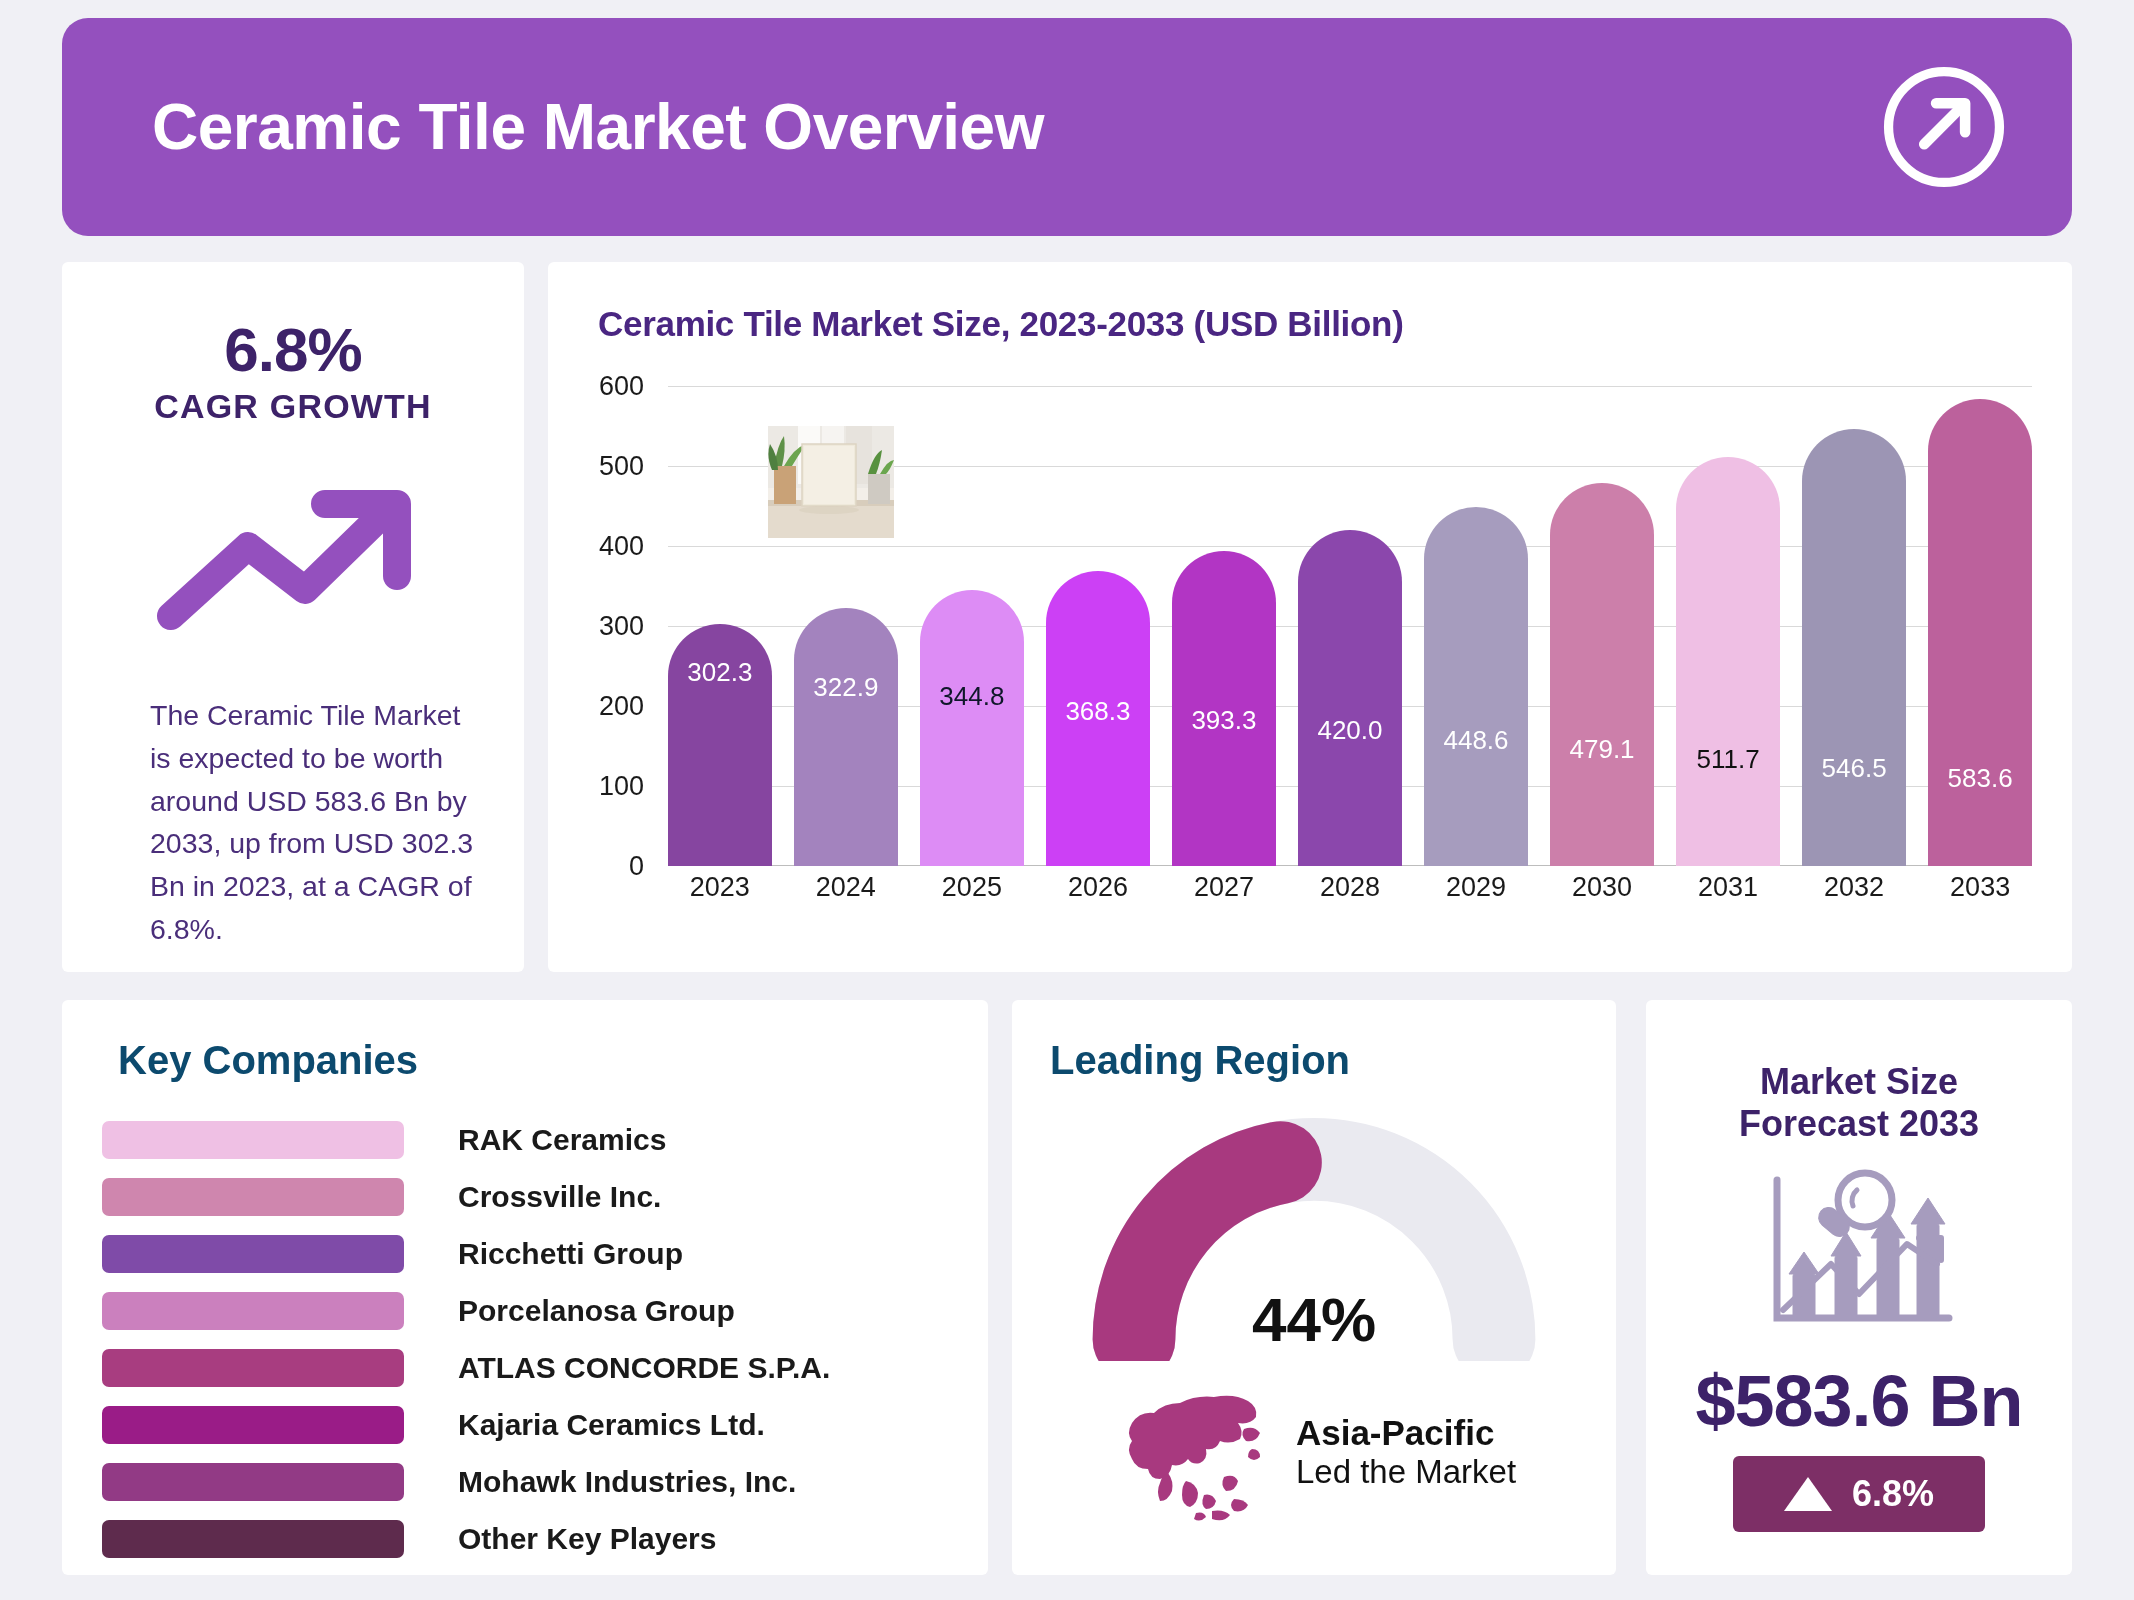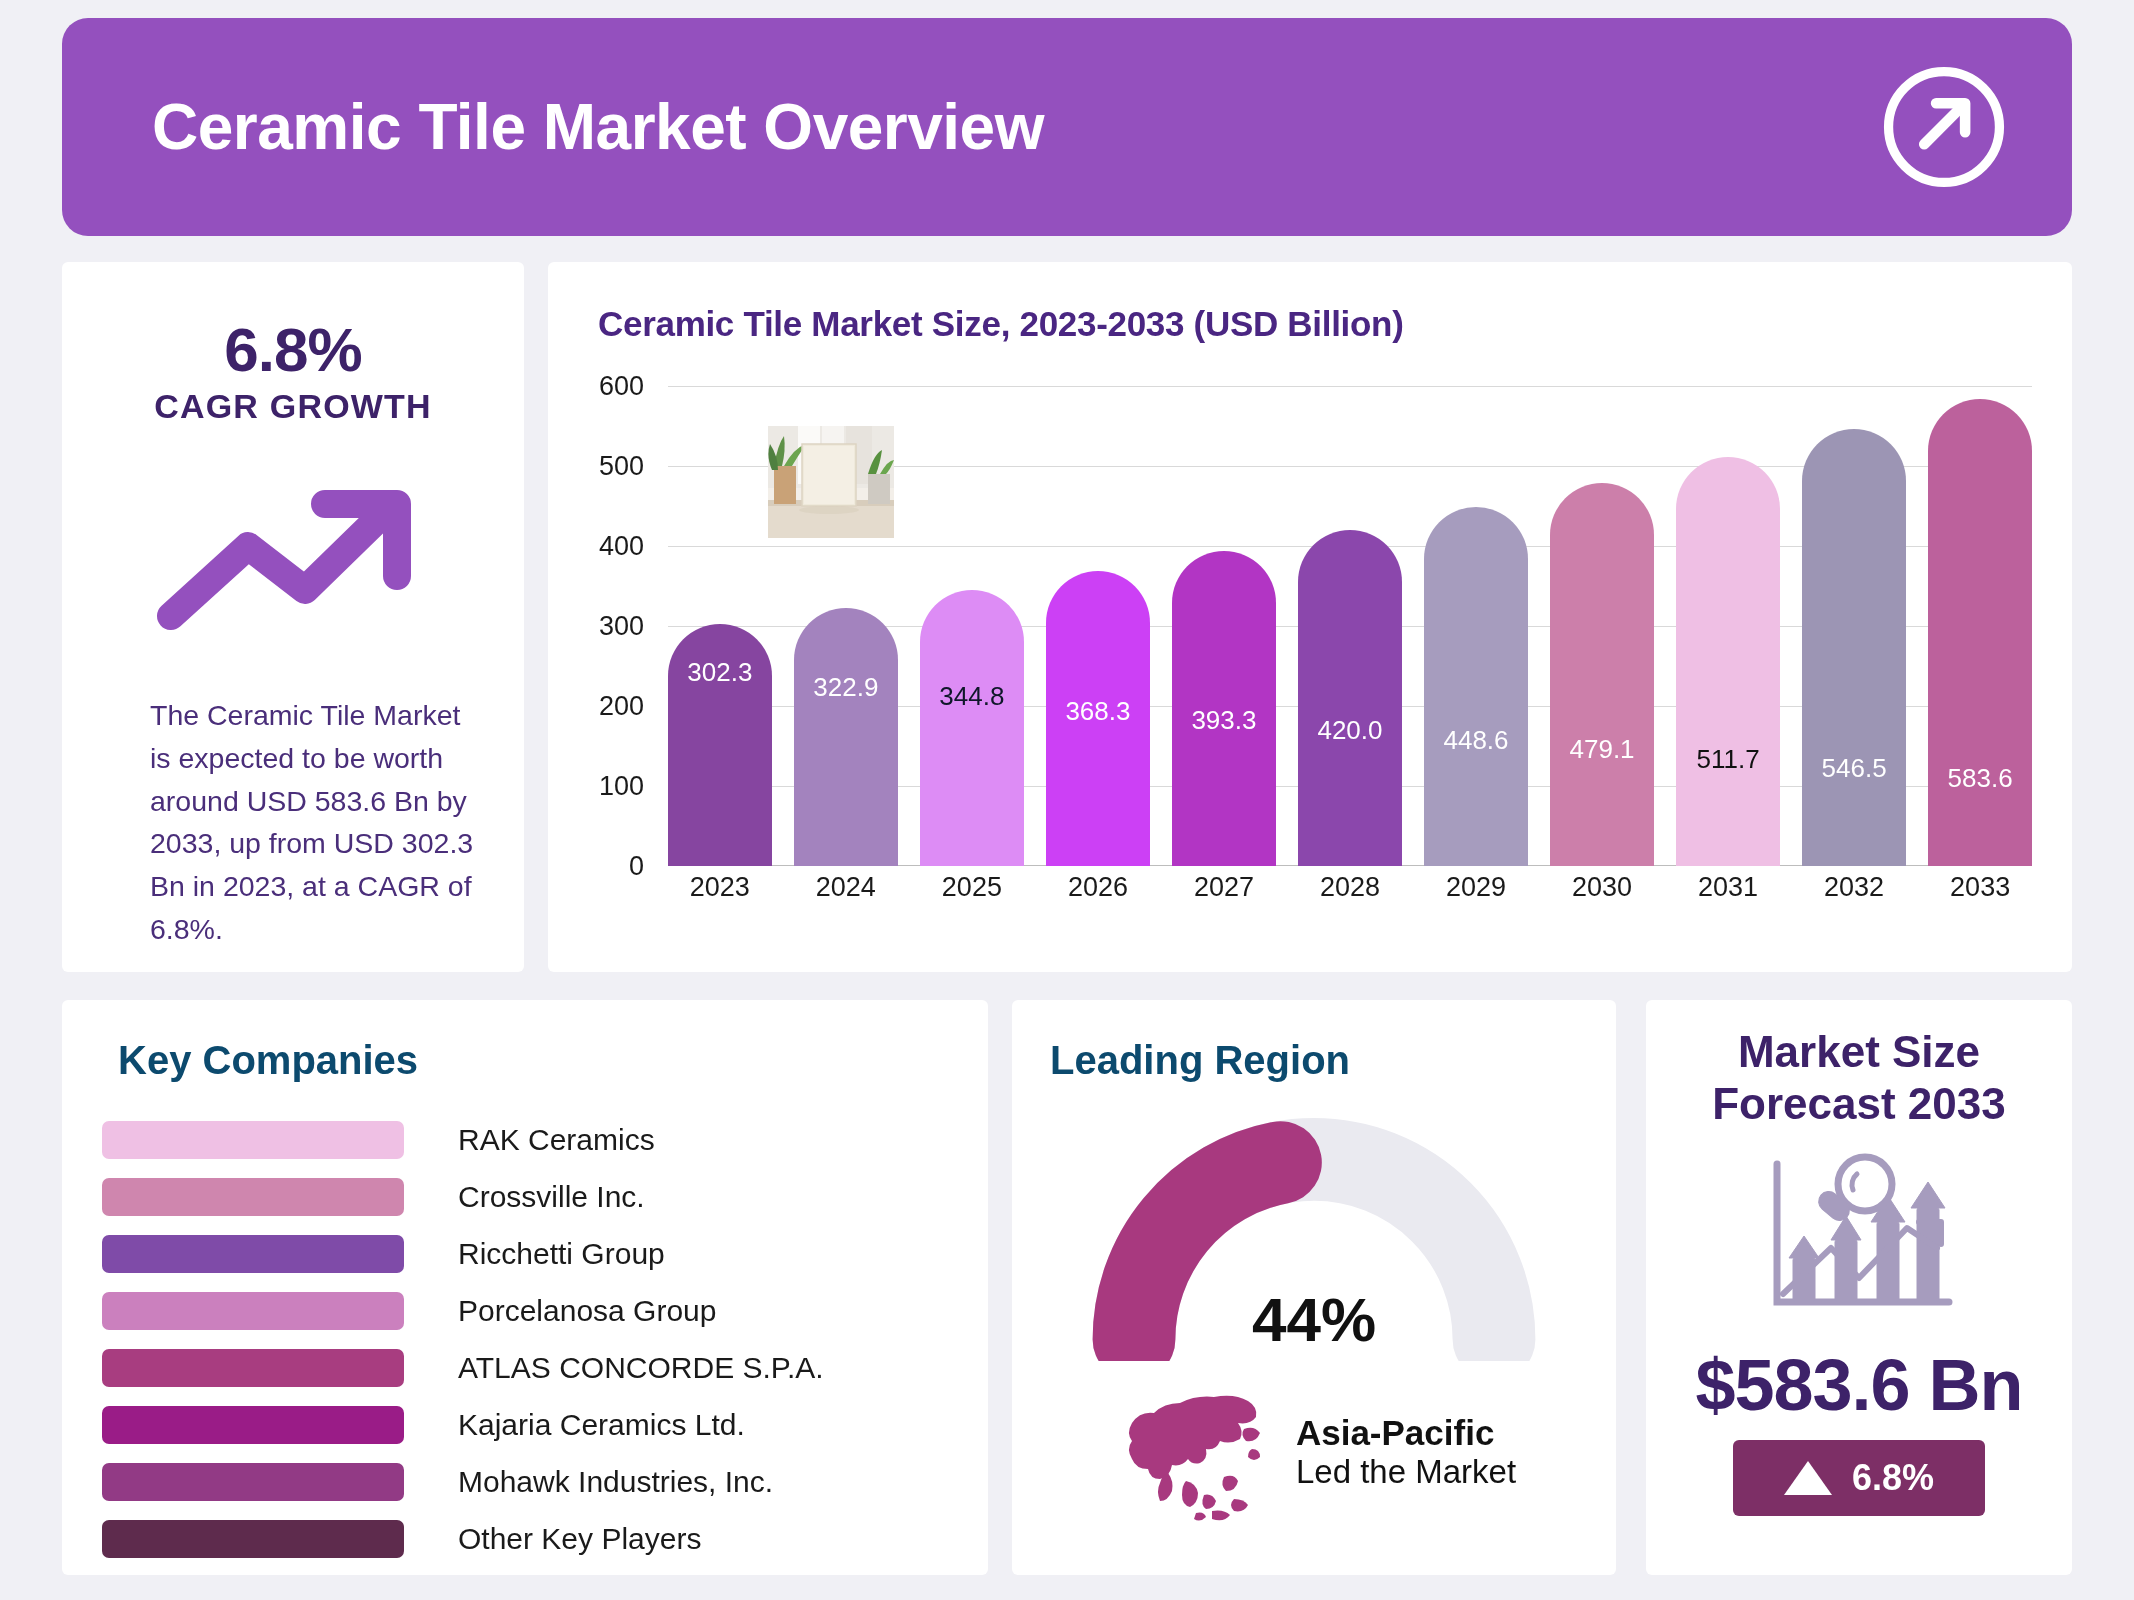--- a/index.html
+++ b/index.html
@@ -91,42 +91,42 @@
   .tile-photo {
     position: absolute; left: 100px; top: 40px;
     width: 126px; height: 112px; z-index: 4;
     border: 0; overflow: hidden;
   }
 
   
   .companies-card { left: 62px; top: 1000px; width: 926px; height: 575px; padding: 28px 40px; }
   .section-title { color: #0c4a6e; font-size: 40px; font-weight: bold; margin: 10px 0 0 16px; }
   .company-list { margin-top: 28px; }
-  .company-row { display: flex; align-items: center; height: 57px; }
+  .company-row { display: flex; align-items: center; height: 57px; font-weight: bold; }
   .swatch { width: 302px; height: 38px; border-radius: 7px; flex: 0 0 auto; }
   .company-name { margin-left: 54px; font-size: 30px; color: #1a1a1a; white-space: nowrap; }
 
   
   .region-card { left: 1012px; top: 1000px; width: 604px; height: 575px; padding: 28px 22px; }
   .gauge-wrap { position: relative; width: 500px; height: 252px; margin: 26px auto 0; }
   .gauge-pct {
     position: absolute; left: 0; right: 0; bottom: 6px;
     text-align: center; font-size: 62px; font-weight: bold; color: #111;
   }
   .region-foot { display: flex; align-items: center; justify-content: center; margin-top: 16px; gap: 18px; }
   .region-map { width: 166px; height: 150px; flex: 0 0 auto; }
   .region-text { line-height: 1.18; }
   .region-name { font-size: 35px; font-weight: bold; color: #111; }
   .region-sub { font-size: 33px; color: #111; }
 
   
   .forecast-card { left: 1646px; top: 1000px; width: 426px; height: 575px; padding: 26px 26px; }
   .forecast-title {
     text-align: center; color: #3d2269;
-    font-size: 44px; font-weight: bold; line-height: 1.18;
+    font-size: 36px; font-weight: bold; line-height: 1.18; margin-top: 35px;
   }
   .forecast-icon { display: block; margin: 22px auto 0; width: 200px; height: 170px; }
   .forecast-value {
     text-align: center; color: #3d2269;
     font-size: 72px; font-weight: bold; margin-top: 22px; letter-spacing: -1px;
   }
   .forecast-badge {
     margin: 14px auto 0; width: 252px; height: 76px;
     background: #7d2f66; border-radius: 6px;
     display: flex; align-items: center; justify-content: center; gap: 20px;

